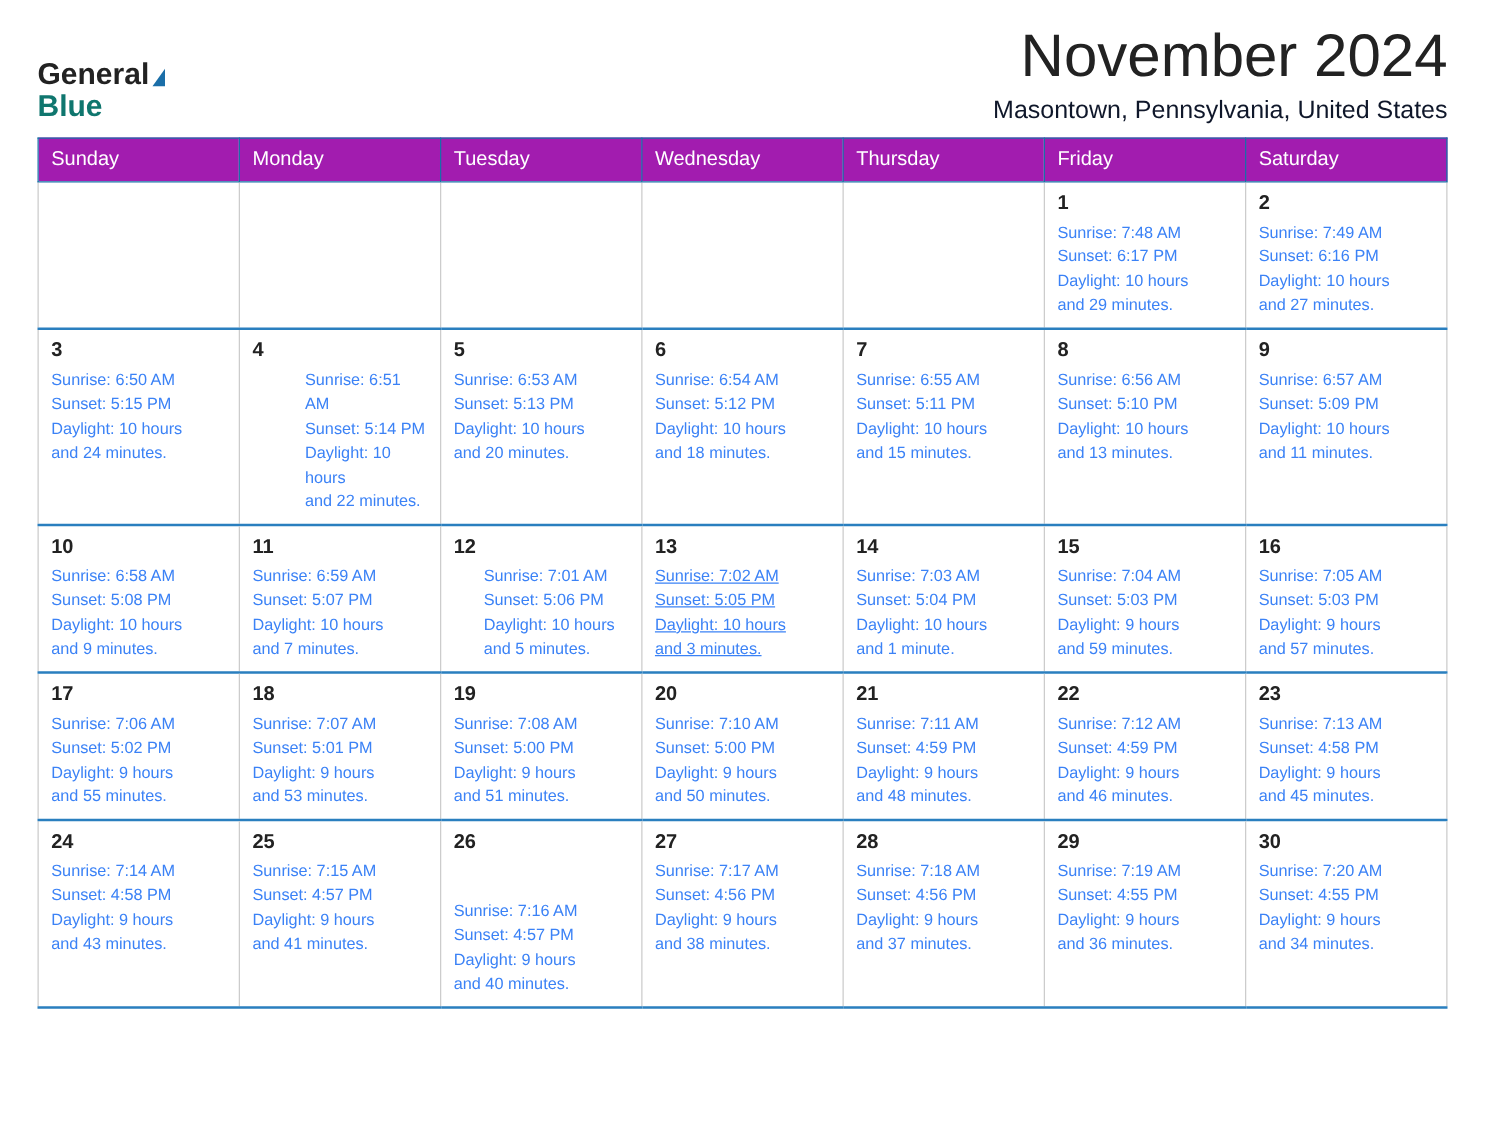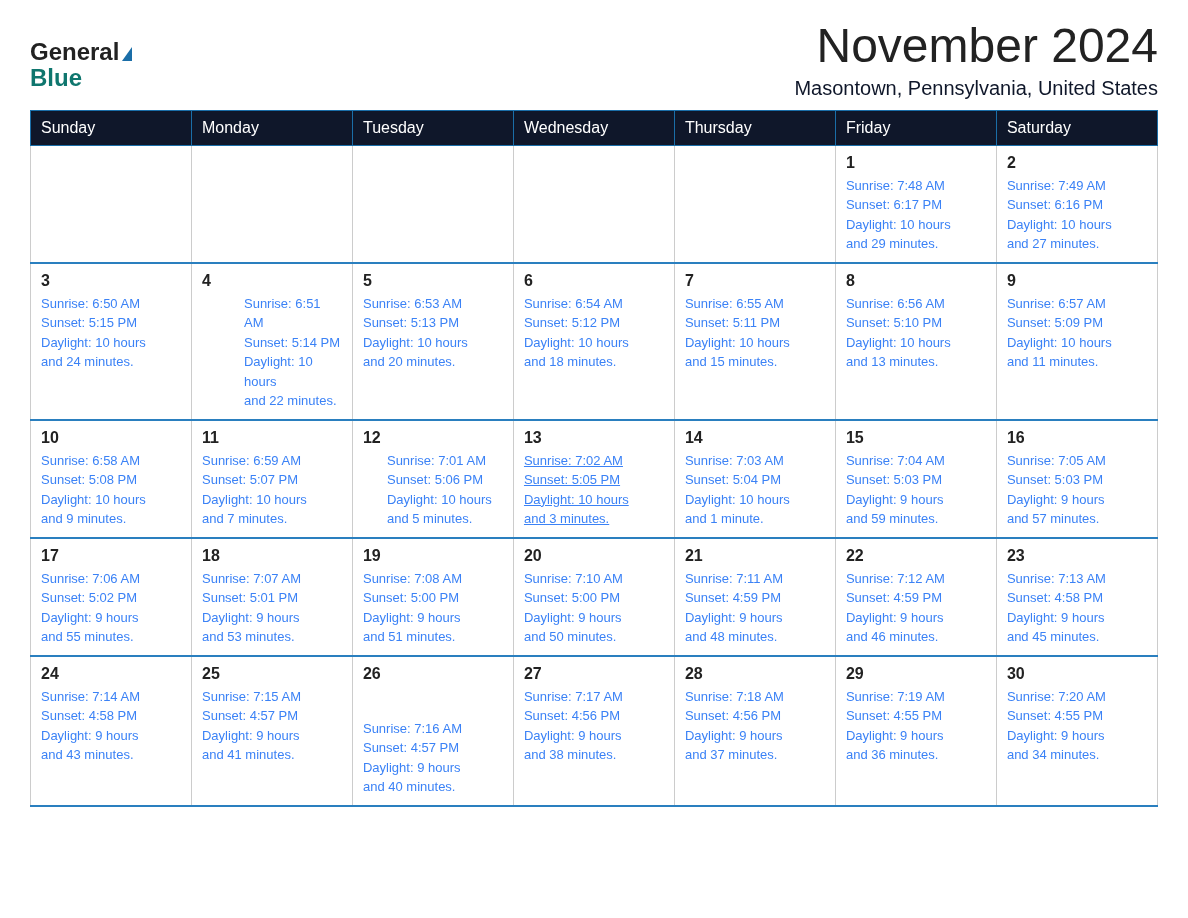--- a/index.html
+++ b/index.html
@@ -7,21 +7,21 @@
       font-family: Arial, sans-serif;
       background: #fff;
       color: #222;
       padding: 20px 30px;
       width: 1188px;
       min-height: 918px;
     }
     .header-row {
       display: flex;
       justify-content: space-between;
-      align-items: center;
+      align-items: flex-end;
       margin-bottom: 10px;
     }
     .logo {
       display: flex;
       flex-direction: column;
       align-items: flex-start;
       padding-top: 10px;
     }
     .title-block {
       text-align: right;
@@ -36,21 +36,21 @@
       font-size: 20px;
       color: #0f172a;
       margin-top: 4px;
     }
     .calendar {
       width: 100%;
       border-collapse: collapse;
       margin-top: 10px;
     }
     .calendar th {
-      background-color: #0f172a;
+      background-color: #a21caf;
       color: #fff;
       font-size: 16px;
       font-weight: normal;
       padding: 8px 10px;
       text-align: left;
       border: 1px solid #1a6ea8;
     }
     .calendar td {
       vertical-align: top;
       padding: 8px 10px;

